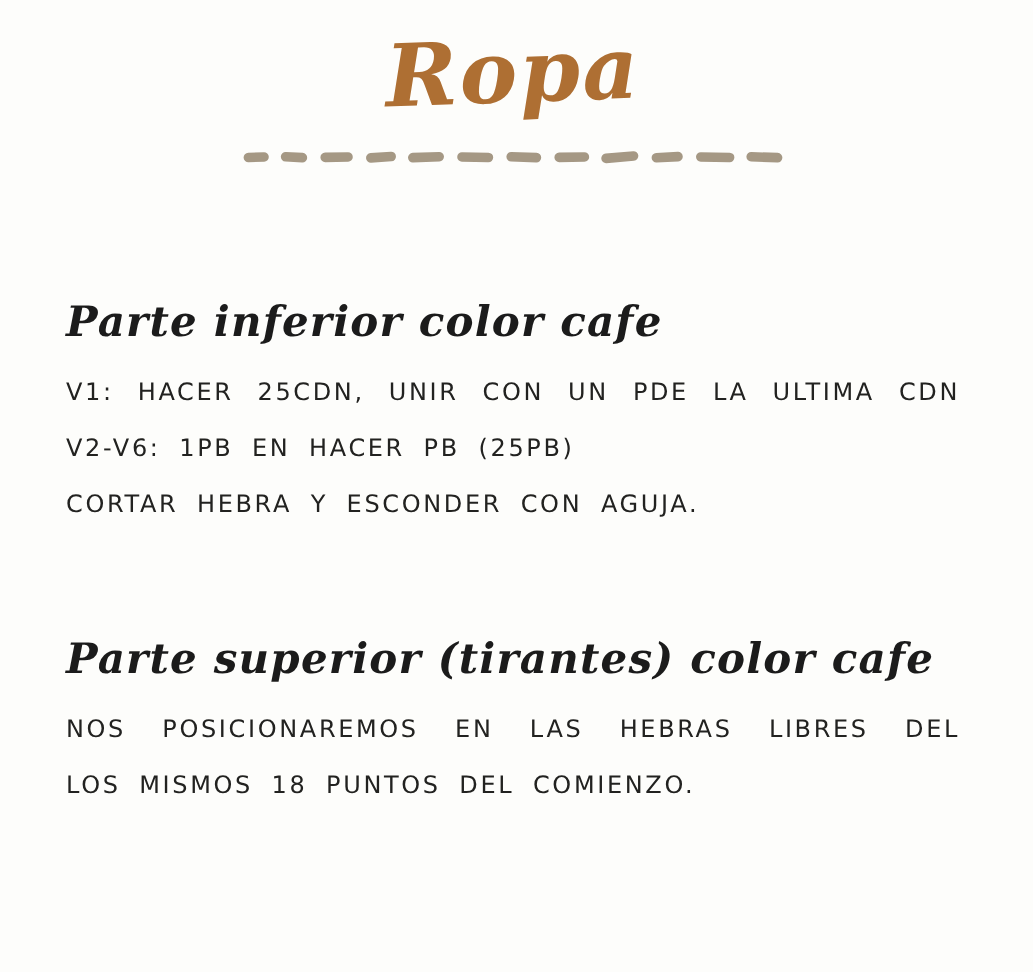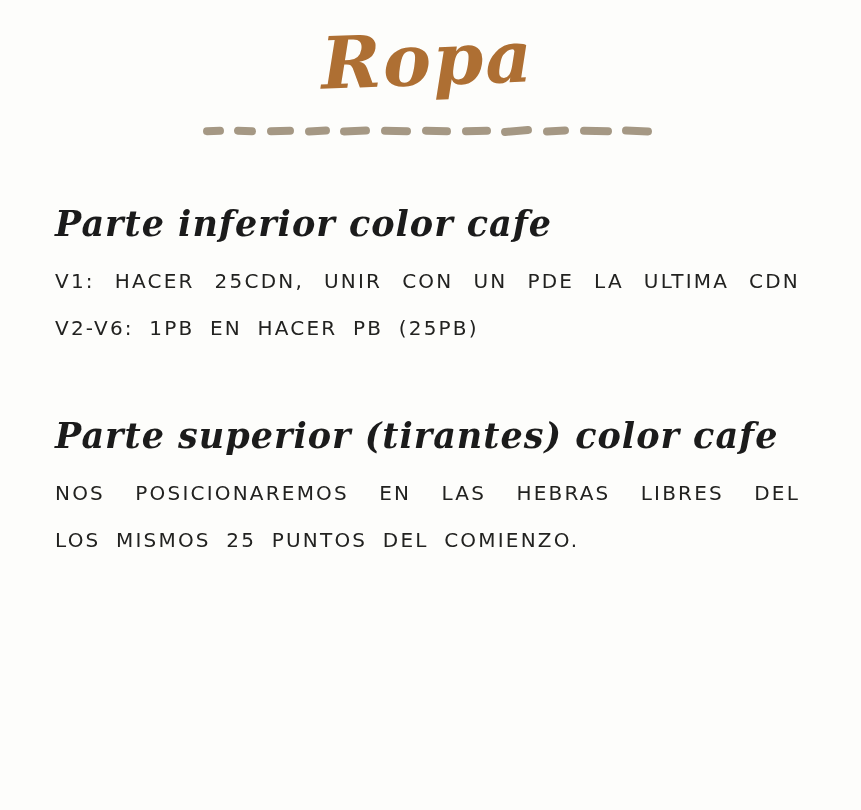--- a/index.html
+++ b/index.html
@@ -57,22 +57,22 @@
   .divider .dash:nth-child(5) { width: 30px; transform: rotate(-2deg); }
   .divider .dash:nth-child(6) { width: 30px; transform: rotate(1deg); }
   .divider .dash:nth-child(7) { width: 29px; transform: rotate(2deg); }
   .divider .dash:nth-child(8) { width: 29px; transform: rotate(-1deg); }
   .divider .dash:nth-child(9) { width: 31px; transform: rotate(-5deg); }
   .divider .dash:nth-child(10){ width: 26px; transform: rotate(-3deg); }
   .divider .dash:nth-child(11){ width: 32px; transform: rotate(1deg); }
   .divider .dash:nth-child(12){ width: 30px; transform: rotate(2deg); }
 
   
-  .section-1 { margin-top: 64px; }
-  .section-2 { margin-top: 62px; }
+  .section-1 { margin-top: 109px; }
+  .section-2 { margin-top: 84px; }
   .section-heading {
     font-family: "DejaVu Serif", serif;
     font-style: italic;
     font-weight: bold;
     font-size: 35px;
     line-height: 44px;
     color: #1b1b1b;
     letter-spacing: 1px;
     margin: 0 0 12px 0;
   }
@@ -112,21 +112,22 @@
     <span class="dash"></span>
     <span class="dash"></span>
     <span class="dash"></span>
     <span class="dash"></span>
   </div>
 
   <div class="section section-1">
     <h2 class="section-heading">Parte inferior color cafe</h2>
     <div class="pattern-line just">V1: HACER 25CDN, UNIR CON UN PDE LA ULTIMA CDN CON</div>
     <div class="pattern-line">V2-V6: 1PB EN HACER PB (25PB)</div>
+    <div class="pattern-line">CORTAR HEBRA Y ESCONDER CON AGUJA.</div>
   </div>
 
   <div class="section section-2">
     <h2 class="section-heading">Parte superior (tirantes) color cafe</h2>
     <div class="pattern-line just">NOS POSICIONAREMOS EN LAS HEBRAS LIBRES DEL INICIO</div>
-    <div class="pattern-line">LOS MISMOS 25 PUNTOS DEL COMIENZO.</div>
+    <div class="pattern-line">LOS MISMOS 18 PUNTOS DEL COMIENZO.</div>
   </div>
 
 </div>
 
 </body></html>

